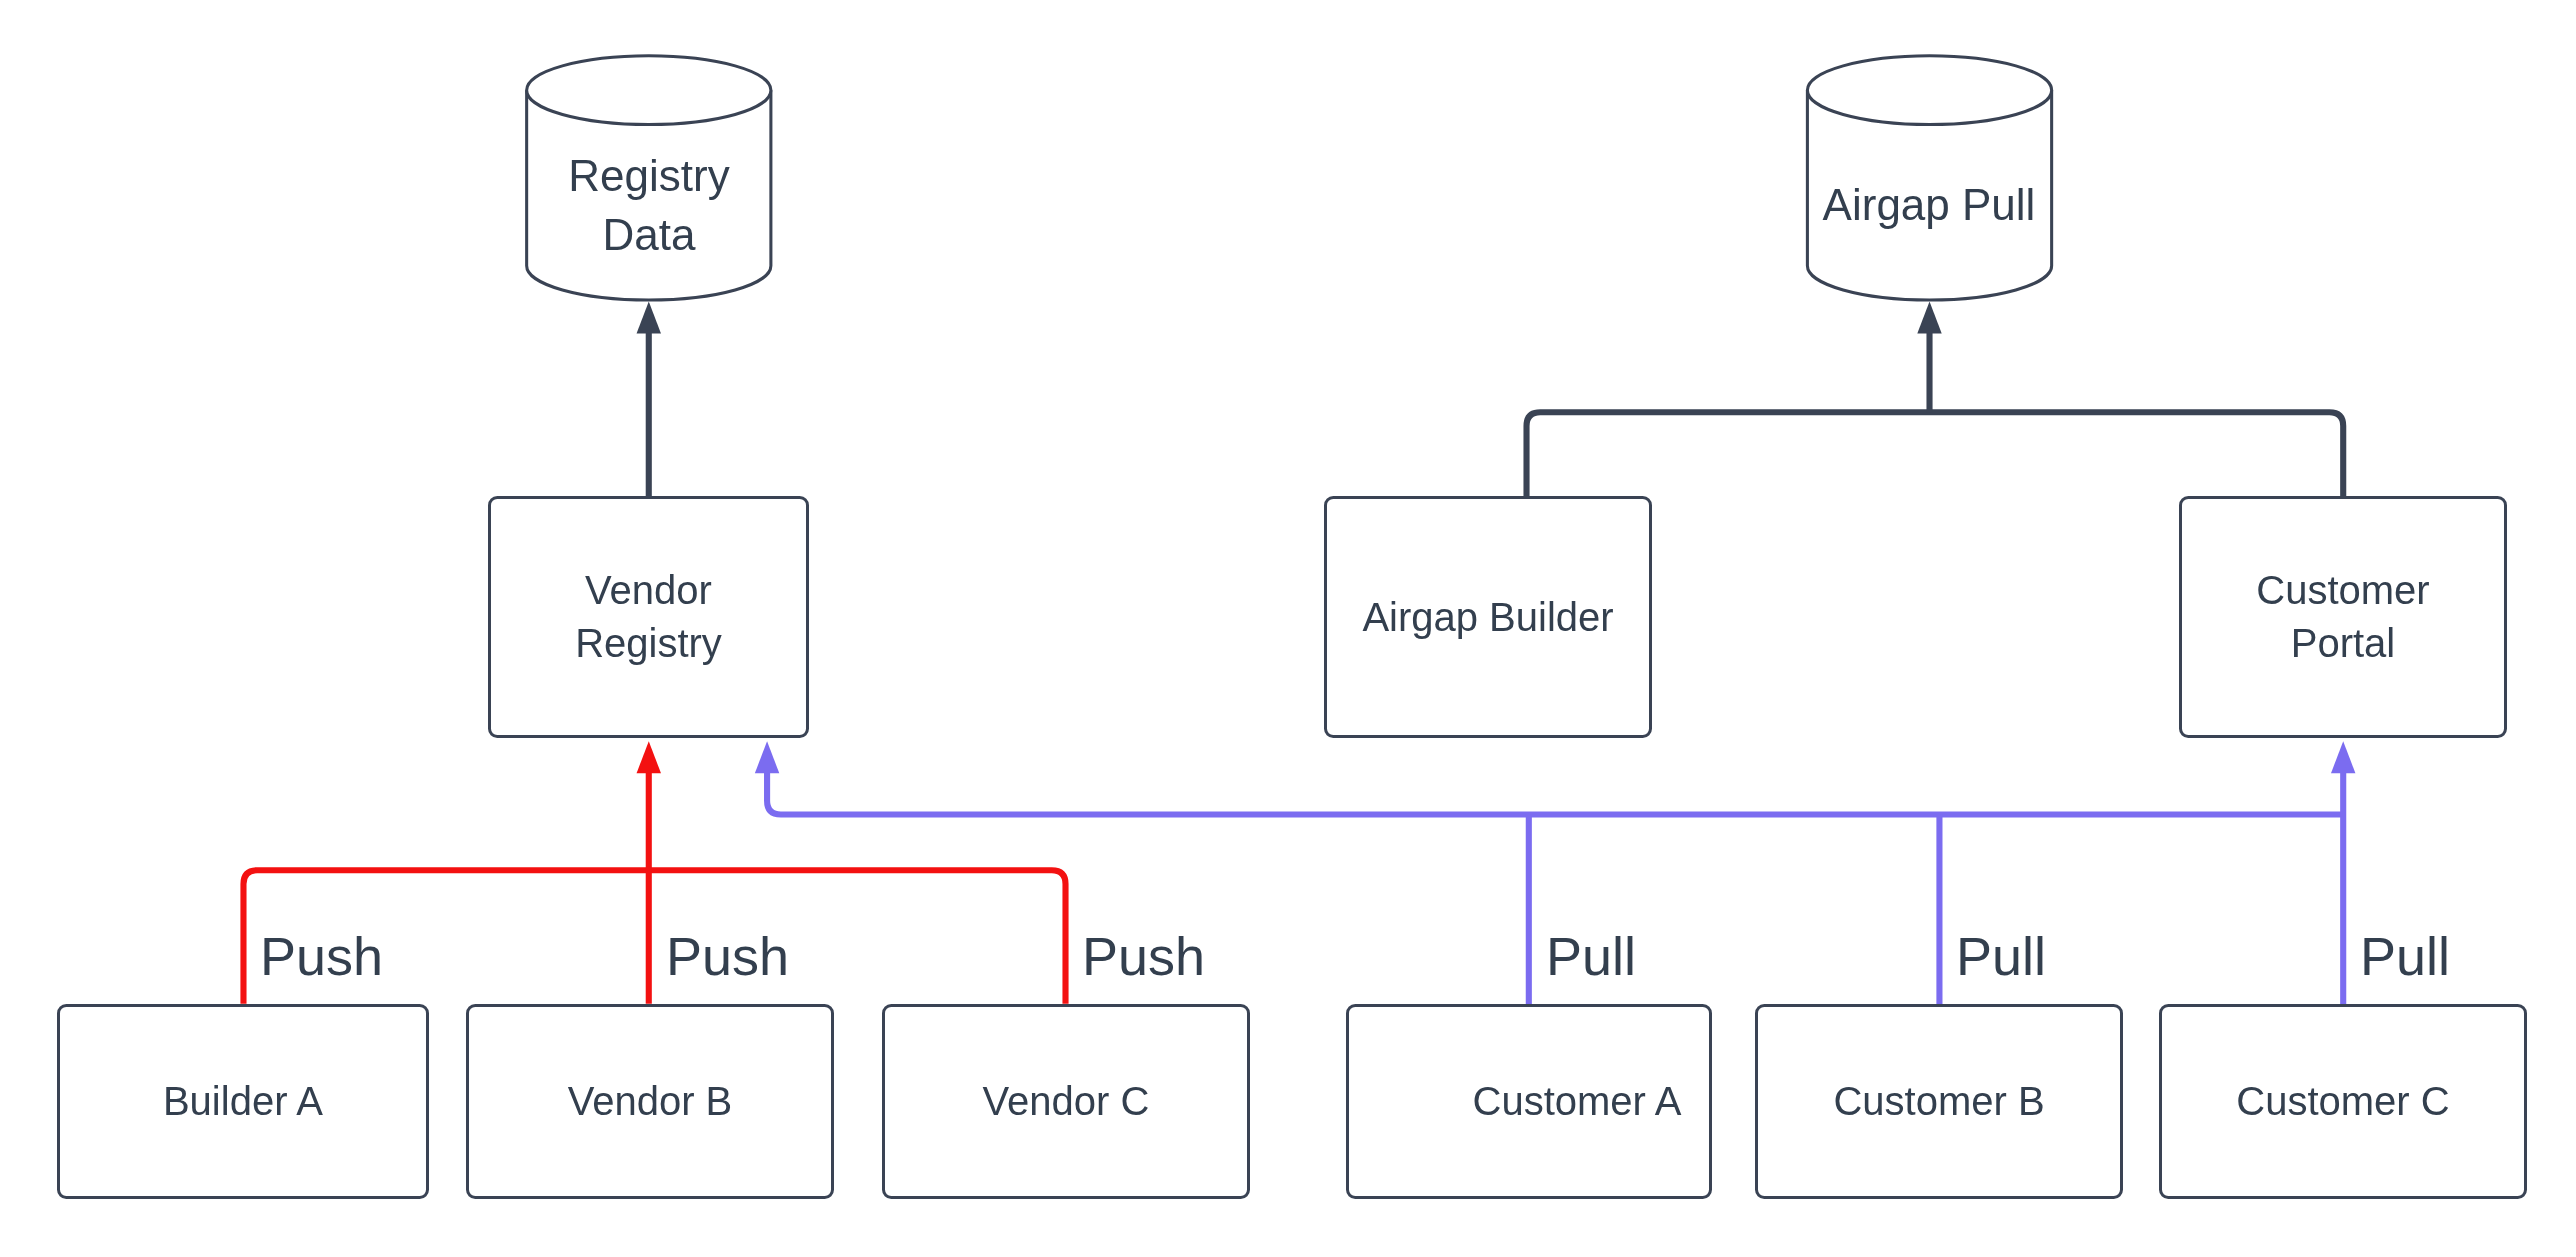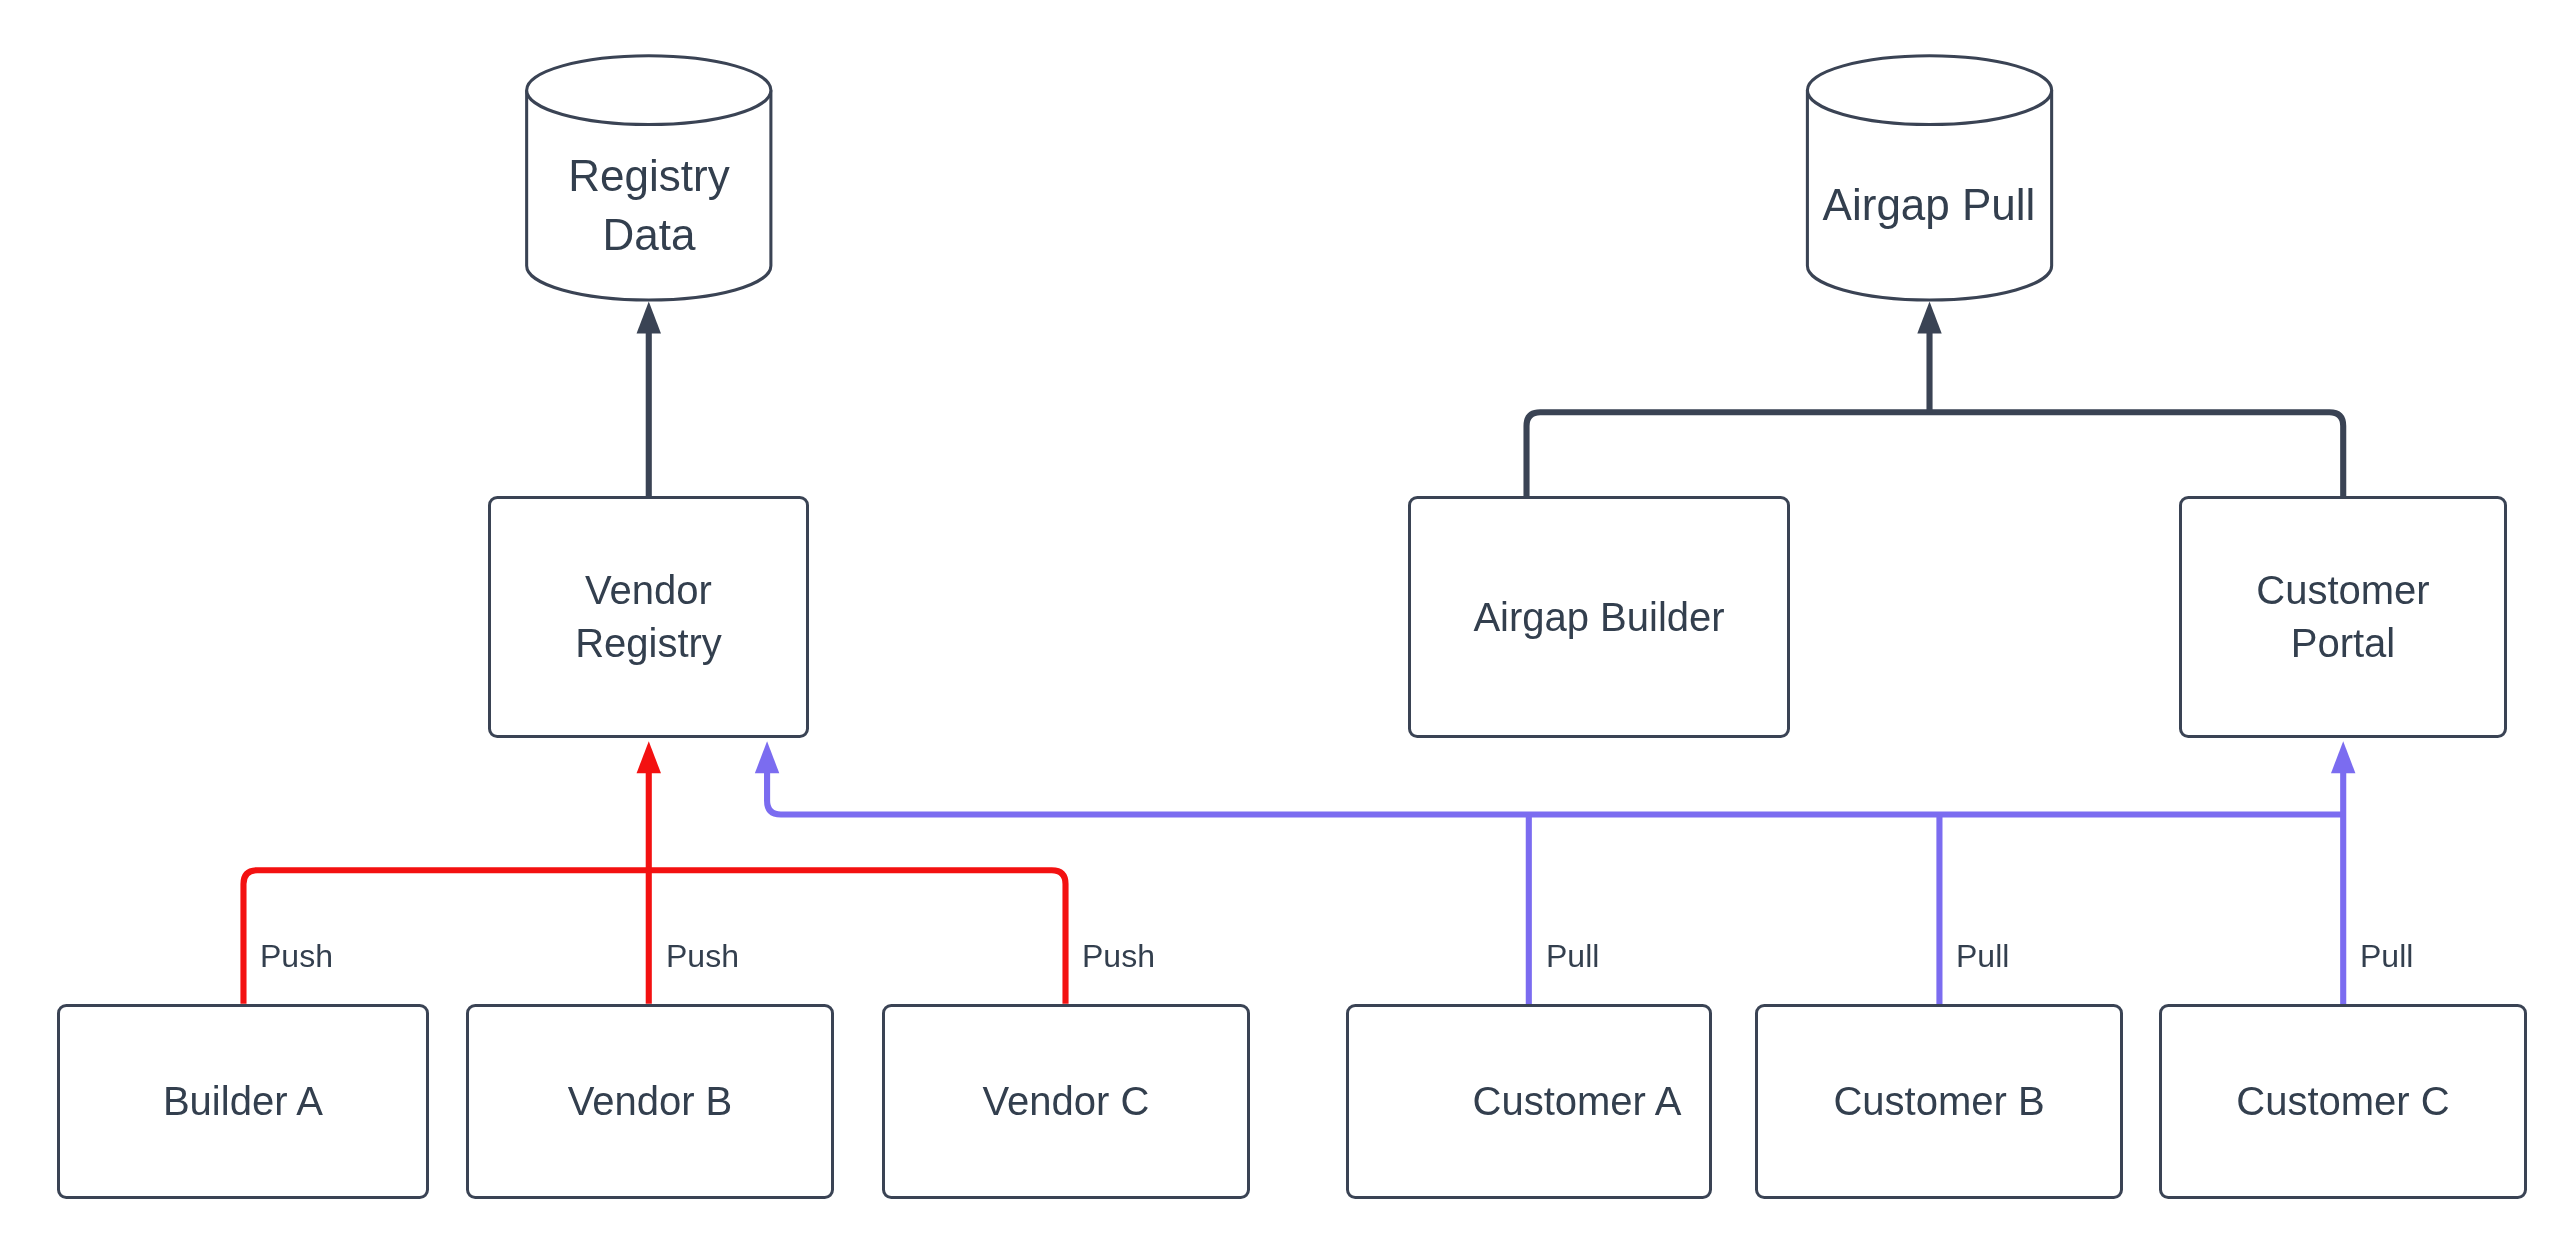--- a/index.html
+++ b/index.html
@@ -59,21 +59,21 @@
     text-align: center;
     color: var(--text-color, #333f4e);
     font-size: 44px;
     line-height: 1.32;
     padding-top: 55px;
   }
 
   .edge-label {
     position: absolute;
     color: var(--text-color, #333f4e);
-    font-size: 32px;
+    font-size: 54px;
     line-height: 46px;
     white-space: nowrap;
   }
 </style>
 </head>
 <body>
 
 <div id="stage">
 
   <svg id="edges-svg" viewBox="0 0 3375 1648" xmlns="http://www.w3.org/2000/svg">
@@ -111,21 +111,21 @@
   <div class="cylinder-label-box" style="left:527px; top:56px; width:244px; height:244px;">
     <div class="node-label">Registry Data</div>
   </div>
   <div class="cylinder-label-box" style="left:1807px; top:56px; width:244px; height:244px;">
     <div class="node-label">Airgap Pull</div>
   </div>
 
   <div class="node" style="left:488px; top:496px; width:321px; height:242px;">
     <div class="node-label">Vendor Registry</div>
   </div>
-  <div class="node" style="left:1408px; top:496px; width:382px; height:242px;">
+  <div class="node" style="left:1324px; top:496px; width:328px; height:242px;">
     <div class="node-label">Airgap Builder</div>
   </div>
   <div class="node" style="left:2179px; top:496px; width:328px; height:242px;">
     <div class="node-label">Customer Portal</div>
   </div>
 
   <div class="node" style="left:57px; top:1004px; width:372px; height:195px;">
     <div class="node-label">Builder A</div>
   </div>
   <div class="node" style="left:466px; top:1004px; width:368px; height:195px;">

